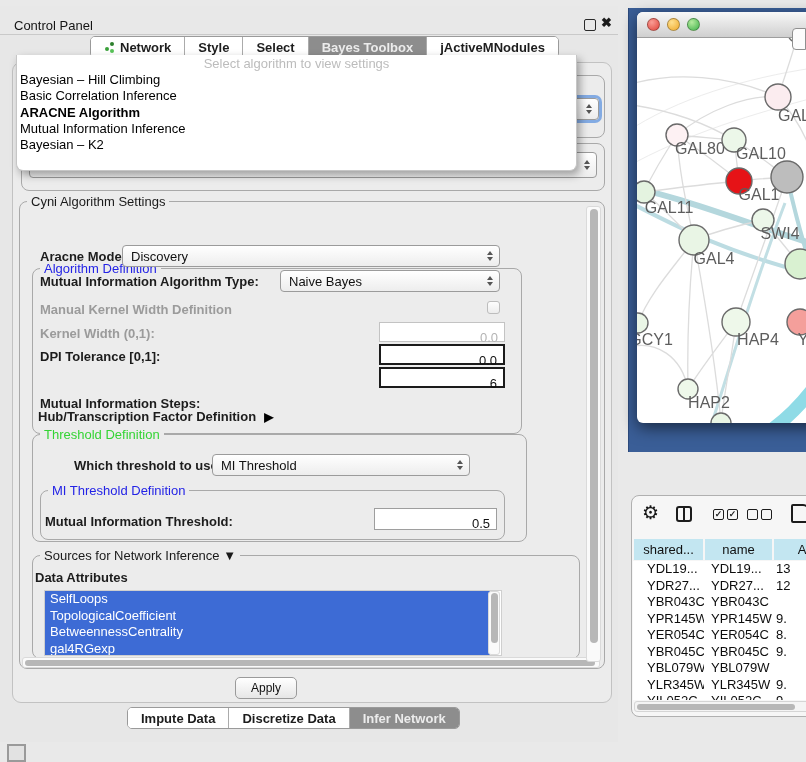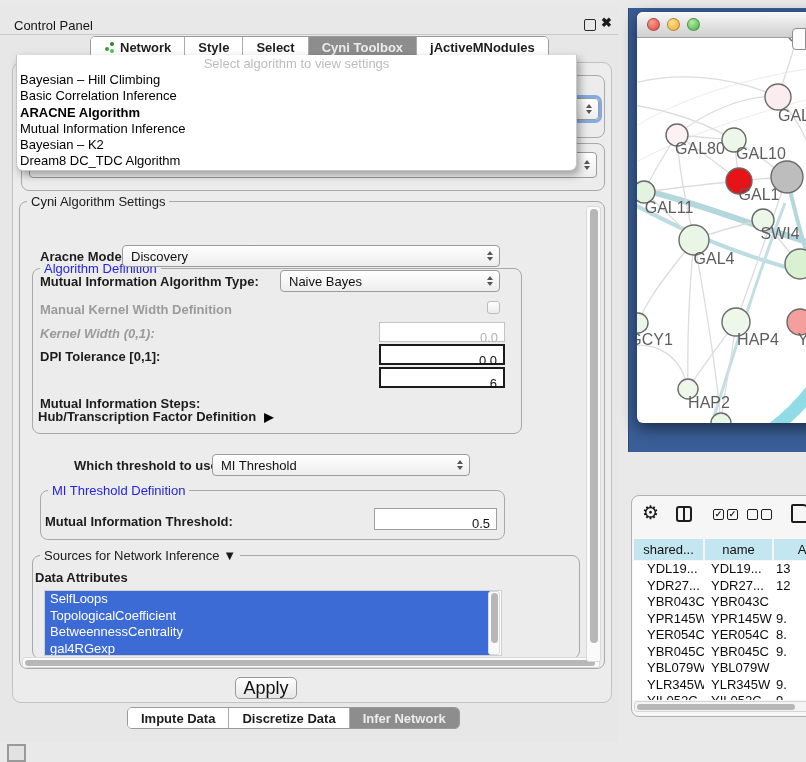--- a/index.html
+++ b/index.html
@@ -34,21 +34,21 @@
   .combo .arr .dn{border-top:4px solid #555;}
   .combo.focusring{box-shadow:0 0 0 3px rgba(96,150,224,.75);}
   .fld{position:absolute;background:#fff;border:1px solid #9e9e9e;font-size:13px;color:#111;text-align:right;padding:7px 6px 0 0;box-sizing:border-box;}
   .fld.strong{border:2px solid #1b1b1b;}
   .fld.disf{color:#b4b4b4;border-color:#c3c3c3;}
   .chk{position:absolute;width:13px;height:13px;border:1px solid #bdbdbd;border-radius:3px;background:linear-gradient(#fdfdfd,#ededed);box-sizing:border-box;}
   .sbv{position:absolute;background:#fafafa;border:1px solid #dadada;border-radius:3px;box-sizing:border-box;}
   .thumb{position:absolute;background:#b7b7b7;border-radius:6px;}
   .attrlist{position:absolute;background:#fff;border:1px solid #cfcfcf;box-sizing:border-box;overflow:hidden;}
   .attr{height:16.5px;line-height:16.5px;font-size:13px;color:#fff;background:#3d6bd5;padding-left:5px;width:calc(100% - 16px);white-space:nowrap;overflow:hidden;}
-  .btn{position:absolute;background:linear-gradient(#ffffff,#e6e6e6);border:1px solid #9a9a9a;border-radius:5px;font-size:18px;color:#111;text-align:center;line-height:20px;box-sizing:border-box;}
+  .btn{position:absolute;background:linear-gradient(#ffffff,#e6e6e6);border:1px solid #9a9a9a;border-radius:5px;font-size:12px;color:#111;text-align:center;line-height:20px;box-sizing:border-box;}
   
   .popup{left:16px;top:55px;width:561px;height:116px;background:#fff;border:1px solid #c6c6c6;border-top:none;border-radius:0 0 7px 7px;box-shadow:3px 4px 9px rgba(0,0,0,.35);z-index:60;box-sizing:border-box;overflow:hidden;}
   .popup .ph{text-align:center;color:#bcbcbc;font-size:13px;height:17px;line-height:17px;}
   .popup .it{font-size:13px;line-height:16.3px;height:16.3px;padding-left:3px;color:#000;white-space:nowrap;}
   .popup .it.bold{font-weight:bold;}
   .hub-arrow{display:inline-block;margin-left:8px;color:#000;font-size:12px;}
   
   .net-backdrop{left:628px;top:8px;width:178px;height:444px;background:#3a5e97;border-left:1px solid #2c4a7c;}
   .net-window{position:absolute;left:8px;top:4px;width:200px;height:411px;background:#fff;border-radius:6px;box-shadow:0 5px 16px rgba(0,0,0,.55);}
   .titlebar{position:absolute;left:0;top:0;width:100%;height:26px;background:linear-gradient(#f8f8f8,#cfcfcf);border-bottom:1px solid #9e9e9e;border-radius:6px 6px 0 0;box-sizing:border-box;display:flex;align-items:center;padding-left:10px;gap:7px;}
@@ -100,21 +100,21 @@
 
       <div class="seg">
         <span>Style</span>
       </div>
 
       <div class="seg">
         <span>Select</span>
       </div>
 
       <div class="seg selected">
-        <span>Cyni Toolbox</span>
+        <span>Bayes Toolbox</span>
       </div>
 
       <div class="seg">
         <span>jActiveMNodules</span>
       </div>
     </div>
 
   <div class="abs cp-body">
 
     <div class="grp" style="left:8px;top:12px;width:584px;height:63px;"></div>
@@ -149,29 +149,32 @@
       <div class="lbl" style="left:20px;top:72px;">Mutual Information Algorithm Type:</div>
       <div class="combo" style="left:260px;top:68px;width:220px;">
         <span>Naive Bayes</span>
         <span class="arr">
             <i class="up"></i>
             <i class="dn"></i>
           </span>
       </div>
       <div class="lbl dis" style="left:20px;top:100px;">Manual Kernel Width Definition</div>
       <div class="chk" style="left:467px;top:99px;"></div>
-      <div class="lbl dis" style="left:20px;top:124px;font-style:italic;">Kernel Width (0,1):</div>
+      <div class="lbl dis" style="left:20px;top:124px;">Kernel Width (0,1):</div>
       <div class="fld disf" style="left:359px;top:120px;width:126px;height:20px;">0.0</div>
       <div class="lbl" style="left:20px;top:147px;">DPI Tolerance [0,1]:</div>
       <div class="fld strong" style="left:359px;top:142px;width:126px;height:21px;">0.0</div>
       <div class="lbl" style="left:20px;top:171px;margin-top:23px;">Mutual Information Steps:</div>
       <div class="fld strong" style="left:359px;top:165px;width:126px;height:21px;">6</div>
 
       <div class="lbl plain" style="left:18px;top:199px;"><span>Hub/Transcription Factor Definition</span><span class="hub-arrow">▶</span></div>
 
+      <div class="grp" style="left:12px;top:232px;width:495px;height:108px;">
+        <span class="gt greent">Threshold Definition</span>
+      </div>
       <div class="lbl" style="left:54px;top:256px;">Which threshold to use:</div>
       <div class="combo" style="left:192px;top:252px;width:258px;">
         <span>MI Threshold</span>
         <span class="arr">
             <i class="up"></i>
             <i class="dn"></i>
           </span>
       </div>
       <div class="grp" style="left:20px;top:288px;width:465px;height:50px;padding-left:32px;">
         <span class="gt bluet">MI Threshold Definition</span>
@@ -215,21 +218,20 @@
         <div class="it">Bayesian – Hill Climbing</div>
 
         <div class="it">Basic Correlation Inference</div>
 
         <div class="it bold">ARACNE Algorithm</div>
 
         <div class="it">Mutual Information Inference</div>
 
         <div class="it">Bayesian – K2</div>
 
-        <div class="it">Dream8 DC_TDC Algorithm</div>
       </div>
   </div>
 
   <div class="abs segctl" style="left:127px;top:707px;">
 
       <div class="seg">
         <span>Impute Data</span>
       </div>
 
       <div class="seg">

